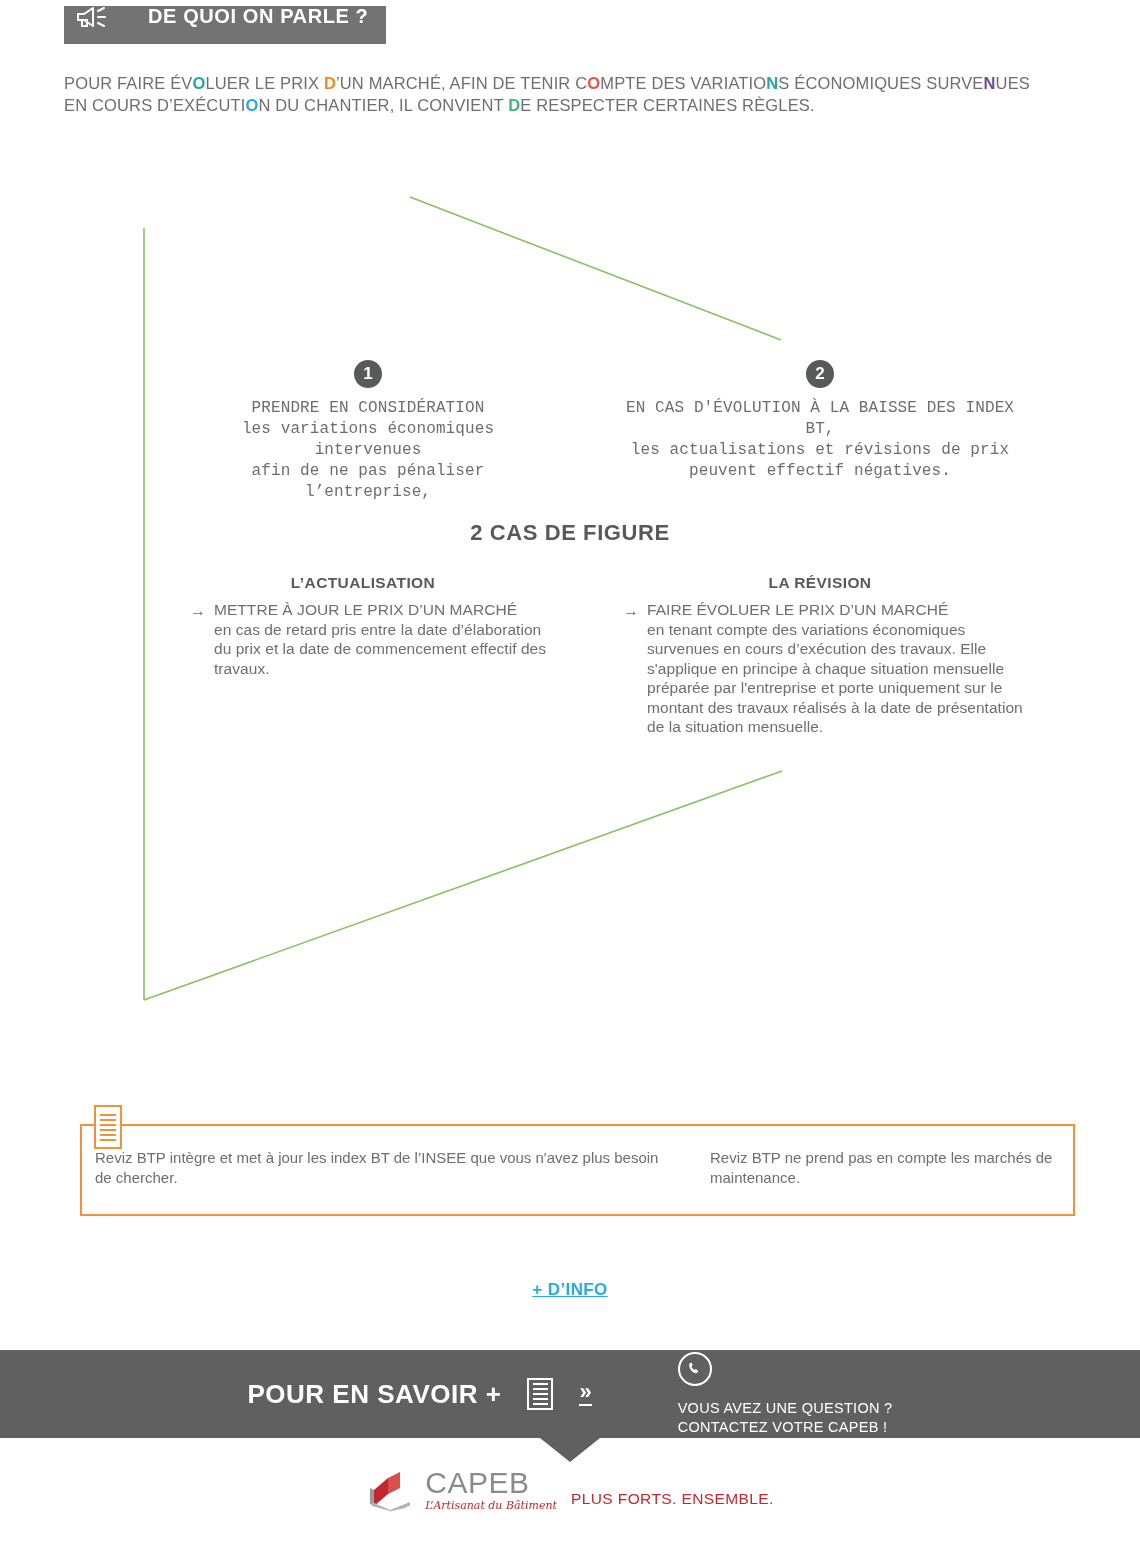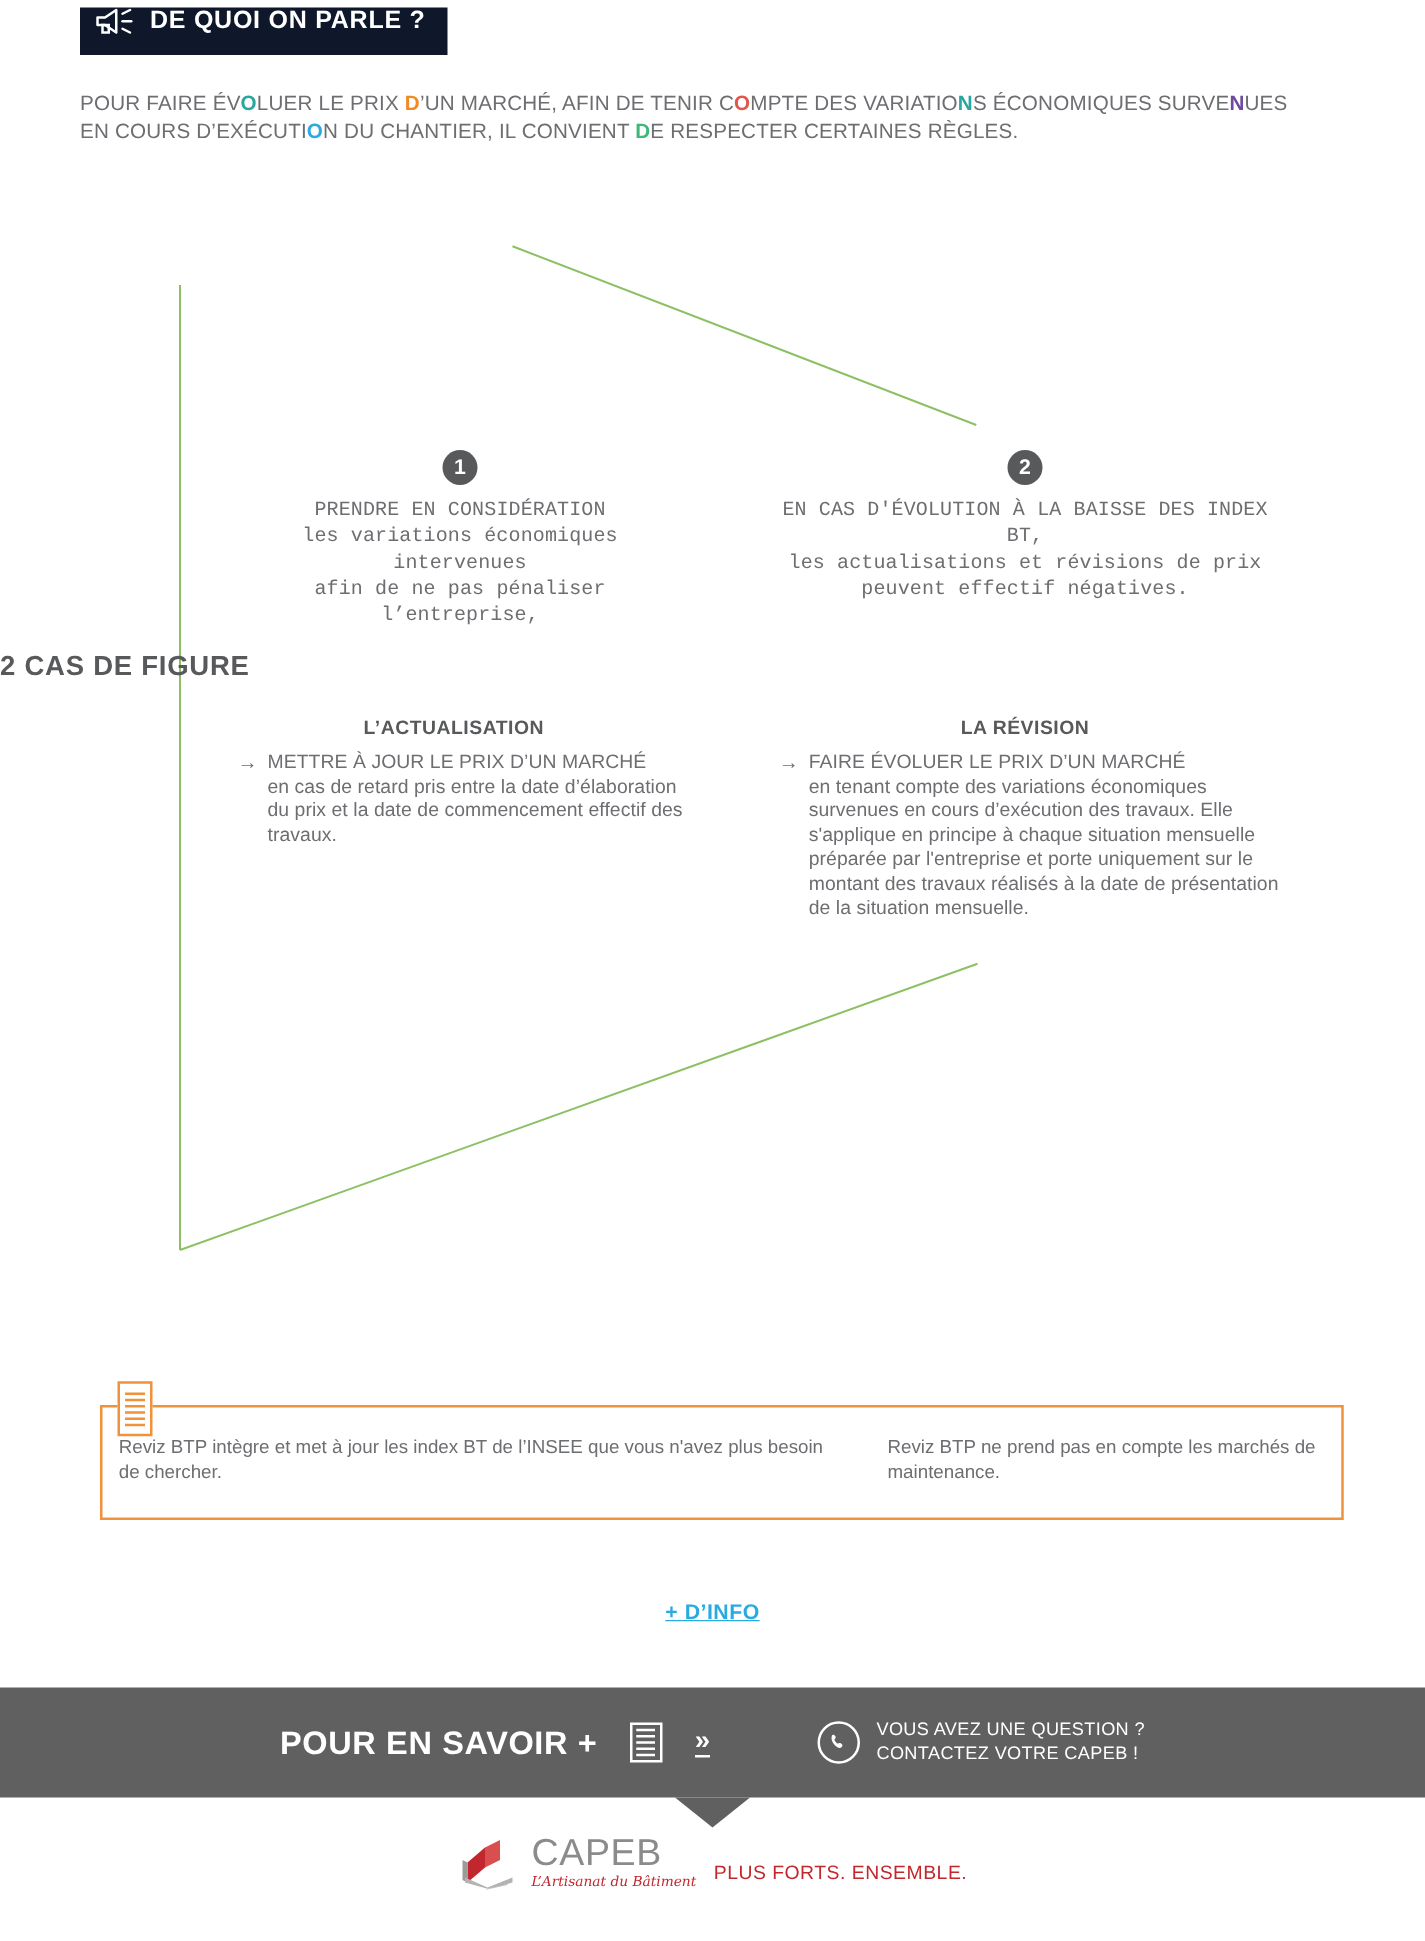--- a/index.html
+++ b/index.html
@@ -9,23 +9,24 @@
     background: #ffffff;
     font-family: "Liberation Sans", sans-serif;
     overflow: hidden;
   }
   .page { position: relative; width: 1140px; height: 1553px; background:#fff; }
 
   
   .banner {
     position: absolute; left: 64px; top: 6px;
     height: 38px;
-    background: #0f172a;
+    background: #737373;
     display: flex; align-items: center;
     padding: 0 18px 17px 12px;
+    gap: 28px;
   }
   .banner .megaphone { width: 34px; height: 24px; margin-right: 10px; flex: 0 0 auto; }
   .banner-title {
     color: #ffffff; font-weight: bold; font-size: 20px;
     letter-spacing: 0.6px; white-space: nowrap;
   }
 
   
   .intro {
     position: absolute; left: 64px; top: 72px;
@@ -57,21 +58,21 @@
   .numbox .cap {
     font-size: 16px; line-height: 21px; letter-spacing: 0.1px;
   }
   .numbox .cap .l1 { display:block;font-family:Liberation Mono, monospace; }
   #num1 { left: 188px; top: 360px; width: 360px; }
   #num2 { left: 610px; top: 360px; width: 420px; }
 
   
   .section-title {
     position: absolute; left: 0; top: 520px; width: 1140px;
-    text-align: left; color: #58595b;
+    text-align: center; color: #58595b;
     font-size: 22px; font-weight: bold; letter-spacing: 0.6px;
   }
 
   
   .case { position: absolute; color: #6d6e71; }
   .case .case-title {
     font-size: 15.5px; font-weight: bold; letter-spacing: 0.4px;
     color: #58595b; text-align: center; margin-bottom: 8px;
   }
   .case .body { display: flex; align-items: flex-start; }
@@ -128,21 +129,21 @@
   .doc-icon {
     width: 26px; height: 32px; border: 2px solid #ffffff;
     display: flex; flex-direction: column; justify-content: center;
     align-items: center; gap: 3px;
   }
   .doc-icon i { display:block; width: 15px; height: 2px; background: #ffffff; }
   .chev {
     color: #ffffff; font-size: 22px; font-weight: bold;
     border-bottom: 2px solid #ffffff; line-height: 20px; padding-bottom: 2px;
   }
-  .question { display: flex; align-items: center; gap: 13px; margin-left: 60px; }
+  .question { display: flex; align-items: flex-start; gap: 13px; margin-left: 60px; flex-direction: column; }
   .phone-circle {
     width: 34px; height: 34px; border-radius: 50%;
     border: 2px solid #ffffff; display:flex; align-items:center;
     justify-content:center; flex: 0 0 auto;
   }
   .q-text { color: #ffffff; font-size: 14.5px; line-height: 19px; letter-spacing: 0.3px; }
   .q-text span { display:block; }
 
   .footer-notch {
     position: absolute; left: 540px; top: 1438px;

